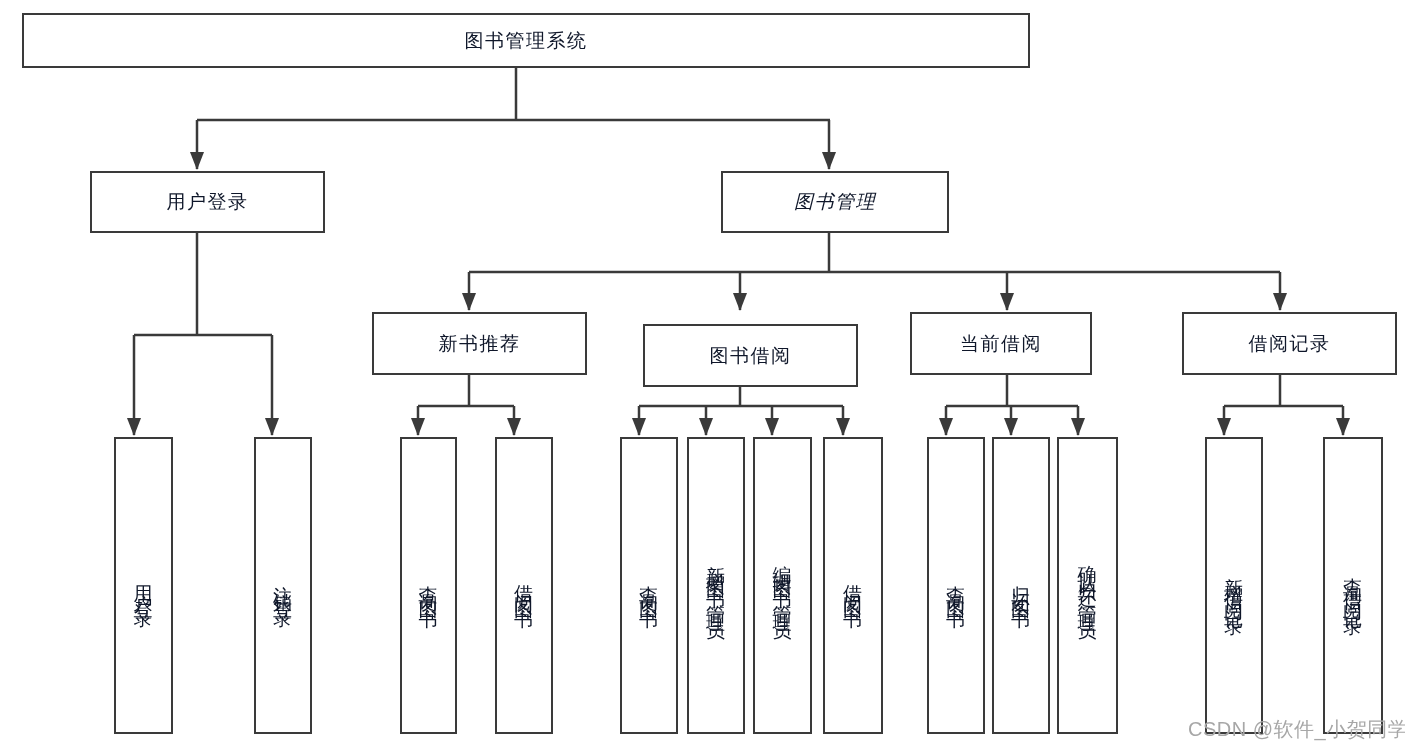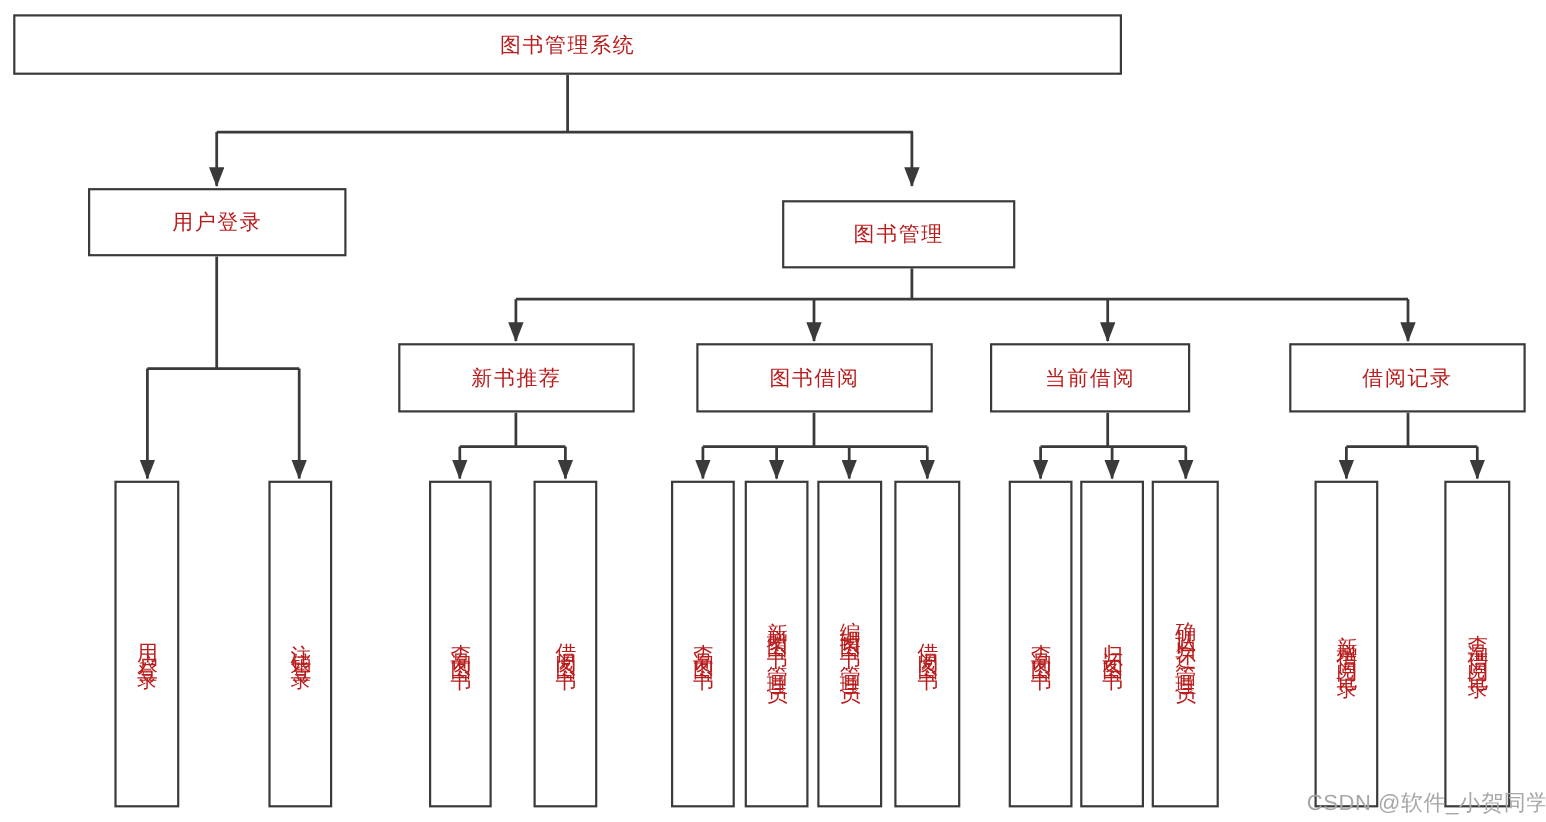--- a/index.html
+++ b/index.html
@@ -12,22 +12,23 @@
   }
   svg.connectors{position:absolute;left:0;top:0;z-index:1;}
   .node{
     position:absolute;
     box-sizing:border-box;
     background:#ffffff;
     border:2.5px solid #3a3a3a;
     display:flex;
     align-items:center;
     justify-content:center;
-    color:#b91c1c;
+    color:#0f172a;
     z-index:2;
+    margin-left:10px;
   }
   .node.h{
     font-size:19px;
     letter-spacing:1.5px;
     white-space:nowrap;
   }
   .node.v{
     writing-mode:vertical-rl;
     text-orientation:mixed;
     font-size:19px;
@@ -83,24 +84,24 @@
       <line x1="1011" y1="406" x2="1011" y2="435" marker-end="url(#arrow)"></line>
       <line x1="1078" y1="406" x2="1078" y2="435" marker-end="url(#arrow)"></line>
       <line x1="1224" y1="406" x2="1224" y2="435" marker-end="url(#arrow)"></line>
       <line x1="1343" y1="406" x2="1343" y2="435" marker-end="url(#arrow)"></line>
     </g>
   </svg>
 
   <div class="node h" style="left:12px;top:13px;width:1008px;height:55px;">图书管理系统</div>
 
   <div class="node h" style="left:80px;top:171px;width:235px;height:62px;">用户登录</div>
-  <div class="node h" style="left:711px;top:182px;width:212px;height:62px;">图书管理</div>
+  <div class="node h" style="left:711px;top:171px;width:228px;height:62px;font-style:italic;">图书管理</div>
 
   <div class="node h" style="left:362px;top:312px;width:215px;height:63px;">新书推荐</div>
-  <div class="node h" style="left:633px;top:312px;width:215px;height:63px;">图书借阅</div>
+  <div class="node h" style="left:633px;top:324px;width:215px;height:63px;">图书借阅</div>
   <div class="node h" style="left:900px;top:312px;width:182px;height:63px;">当前借阅</div>
   <div class="node h" style="left:1172px;top:312px;width:215px;height:63px;">借阅记录</div>
 
   <div class="node v" style="left:104px;top:437px;width:59px;height:297px;">用户登录</div>
   <div class="node v" style="left:244px;top:437px;width:58px;height:297px;">注销登录</div>
 
   <div class="node v" style="left:390px;top:437px;width:57px;height:297px;">查询图书</div>
   <div class="node v" style="left:485px;top:437px;width:58px;height:297px;">借阅图书</div>
 
   <div class="node v" style="left:610px;top:437px;width:58px;height:297px;">查询图书</div>

